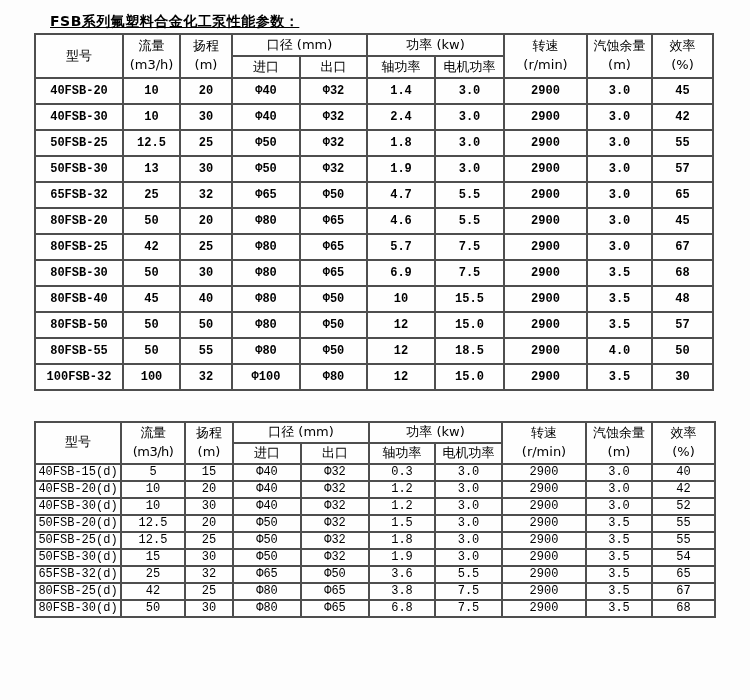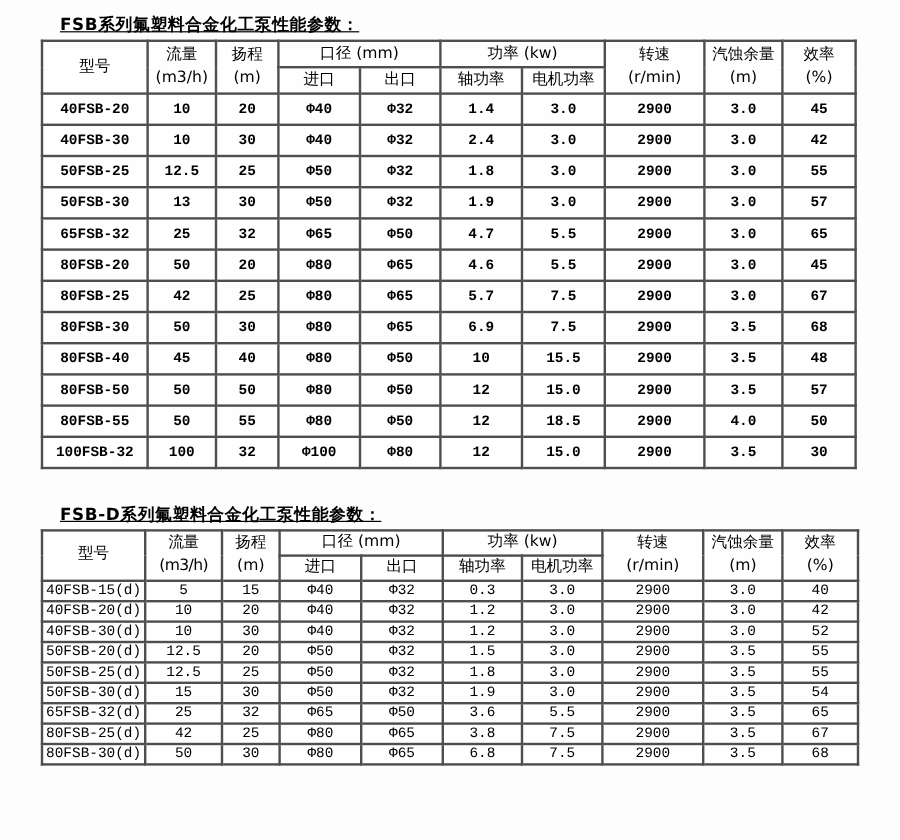--- a/index.html
+++ b/index.html
@@ -241,21 +241,20 @@
             <td>15.0</td>
             <td>2900</td>
             <td>3.5</td>
             <td>30</td>
           </tr>
         </tbody>
     </table>
   </section>
 
   <section class="section2">
-    <h3 class="tbl-title">FSB-D系列氟塑料合金化工泵性能参数：</h3>
     <table class="pump t2">
       <colgroup>
         <col style="width:86px">
           <col style="width:64px">
           <col style="width:48px">
         <col style="width:68px">
           <col style="width:68px">
           <col style="width:66px">
         <col style="width:67px">
           <col style="width:84px">

